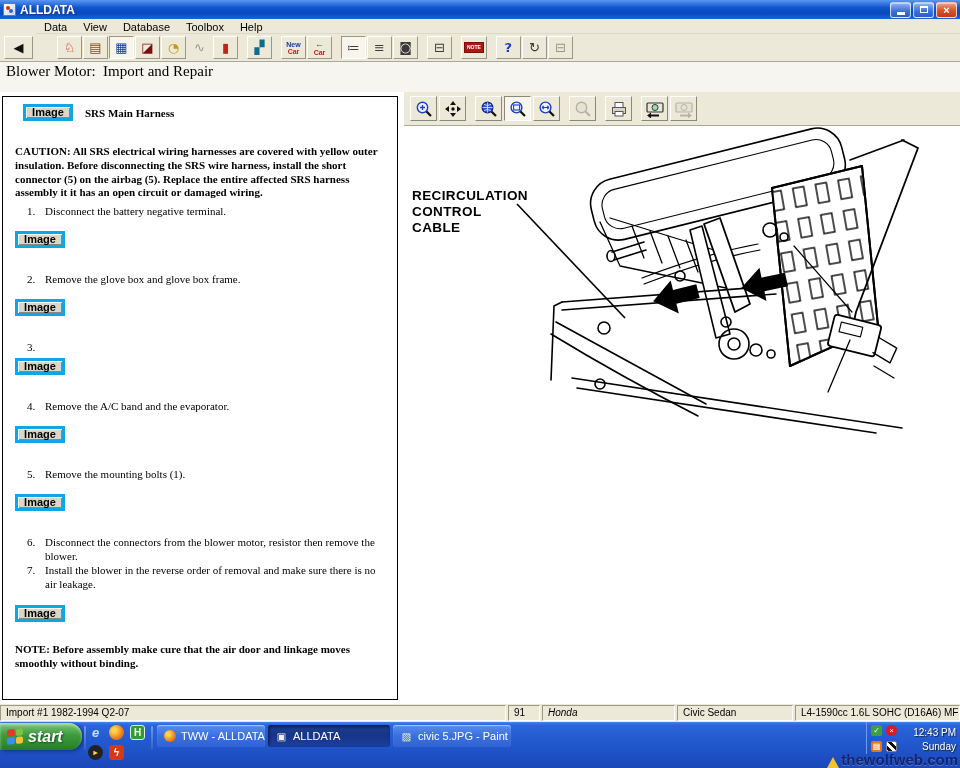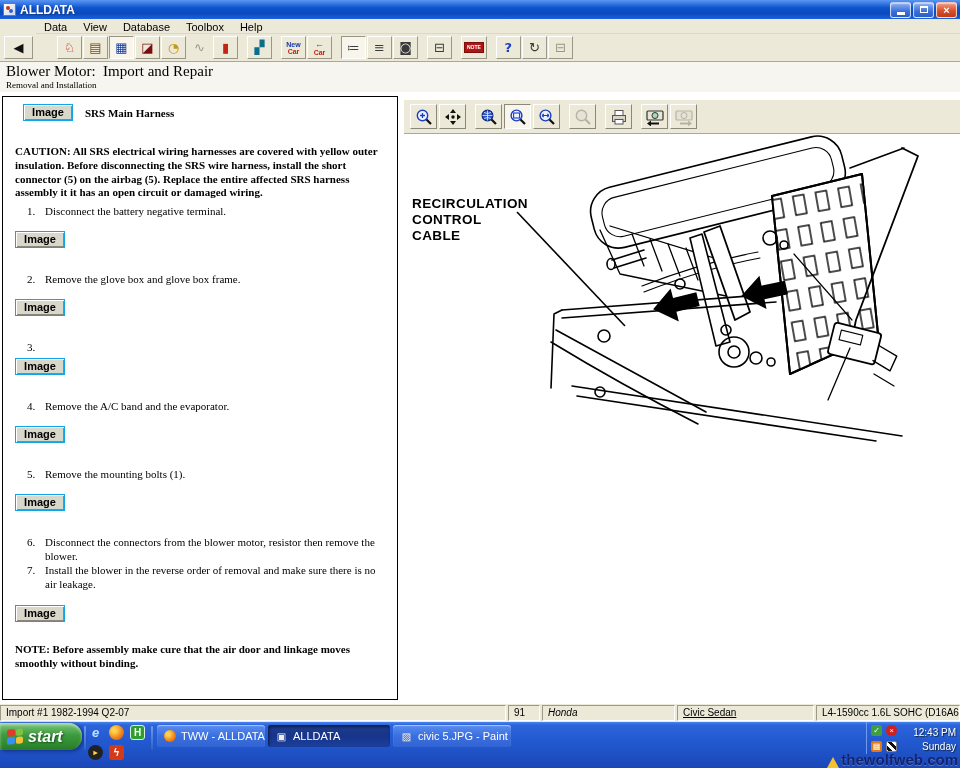--- a/index.html
+++ b/index.html
@@ -50,47 +50,47 @@
   
   .docheader{position:absolute;left:0;top:62px;width:960px;height:30px;background:#f6f5ef;padding:1px 6px;}
   .doc-title{font-family:"Liberation Serif",serif;font-size:15px;white-space:pre;}
   .doc-sub{font-family:"Liberation Serif",serif;font-size:9px;}
 
   
   .main{position:absolute;left:0;top:92px;width:960px;height:612px;background:#fff;}
   .left-panel{position:absolute;left:2px;top:4px;width:396px;height:604px;border:1px solid #000;background:#fff;
     padding:6px 12px 0 12px;overflow:hidden;}
   .row1{display:flex;align-items:center;gap:12px;margin:1px 0 24px 8px;}
-  .img-btn{width:50px;height:17px;background:#d9d6ca;border:1px solid #0ea5e9;
+  .img-btn{width:50px;height:17px;background:#d9d6ca;border:3px solid #0ea5e9;
     box-shadow:inset 1px 1px 0 #fff, inset -1px -1px 0 #8a877c;
     font-family:"Liberation Sans",sans-serif;font-weight:bold;font-size:11px;line-height:1;color:#000;flex:0 0 auto;}
   .heading{font-family:"Liberation Serif",serif;font-weight:bold;font-size:11px;text-align:right;}
   .caution,.note{font-family:"Liberation Serif",serif;font-weight:bold;font-size:11px;line-height:1.25;margin-bottom:5px;}
   .step{display:flex;font-family:"Liberation Serif",serif;font-size:11px;line-height:1.25;padding-left:12px;margin:1px 0;}
   .step .step-num{width:18px;flex:0 0 auto;}
   .ib{margin:12px 0 25px 0;display:block;}
   .ib.tight{margin-top:4px;}
   .ib.last{margin:13px 0 21px 0;}
 
   
-  .right-panel{position:absolute;left:404px;top:8px;width:556px;height:612px;}
+  .right-panel{position:absolute;left:404px;top:0;width:556px;height:612px;}
   .img-toolbar{height:34px;background:#ece9d8;border-bottom:1px solid #aca899;display:flex;align-items:center;
     padding-left:6px;}
   .itb-btn{width:27px;height:25px;background:#ece9d8;border:1px solid;border-color:#fff #8a8878 #8a8878 #fff;
     display:inline-flex;align-items:center;justify-content:center;margin-right:2px;}
   .itb-btn.pressed{border-color:#8a8878 #fff #fff #8a8878;background:#f7f5ec;}
   .itb-gap{width:7px;flex:0 0 auto;}
   .diagram{position:relative;height:577px;background:#fff;}
 
   
   .statusbar{position:absolute;left:0;top:704px;width:960px;height:18px;background:#ece9d8;display:flex;gap:2px;
     padding-top:1px;}
   .sb-cell{height:16px;border:1px solid;border-color:#9d9a87 #fff #fff #9d9a87;background:#ece9d8;
     font-size:10px;padding:1px 5px;white-space:nowrap;overflow:hidden;}
-  .sb-0{width:506px;} .sb-1{width:32px;} .sb-2{width:133px;font-style:italic;} .sb-3{width:137px;text-decoration:underline;} .sb-4{flex:1;}
+  .sb-0{width:506px;} .sb-1{width:32px;} .sb-2{width:133px;font-style:italic;} .sb-3{width:116px;} .sb-4{flex:1;}
 
   
   .taskbar{position:absolute;left:0;top:722px;width:960px;height:46px;
     background:linear-gradient(#4884ef 0,#2c64da 3px,#2258cf 45%,#1a47b8 100%);}
   .start-btn{position:absolute;left:0;top:1px;height:27px;width:82px;border-radius:0 13px 13px 0;
     background:linear-gradient(#7cc77c,#3d9a3d 45%,#2f8a2f 80%,#257a25);
     box-shadow:inset 0 2px 3px rgba(255,255,255,.45),2px 1px 4px rgba(0,10,60,.5);
     display:flex;align-items:center;gap:5px;padding-left:7px;color:#fff;
     font-style:italic;font-weight:bold;font-size:16px;text-shadow:1px 1px 2px #14531a;}
   .xp-flag{width:16px;height:15px;display:grid;grid-template-columns:1fr 1fr;grid-template-rows:1fr 1fr;gap:1px;
@@ -218,21 +218,20 @@
   <button class="tb-btn">
     <span class="g c-dark">↻</span>
   </button>
   <button class="tb-btn">
     <span class="g c-gray">⊟</span>
   </button>
 </div>
 
 <div class="docheader">
   <div class="doc-title">Blower Motor:  Import and Repair</div>
-  <div class="doc-sub">Removal and Installation</div>
 </div>
 
 <div class="main">
 
   <div class="left-panel">
     <div class="row1">
       <button class="img-btn">Image</button>
       <span class="heading">SRS Main Harness</span>
     </div>
     <div class="caution">CAUTION: All SRS electrical wiring harnesses are covered with yellow outer insulation. Before disconnecting the SRS wire harness, install the short connector (5) on the airbag (5). Replace the entire affected SRS harness assembly it it has an open circuit or damaged wiring.</div>

